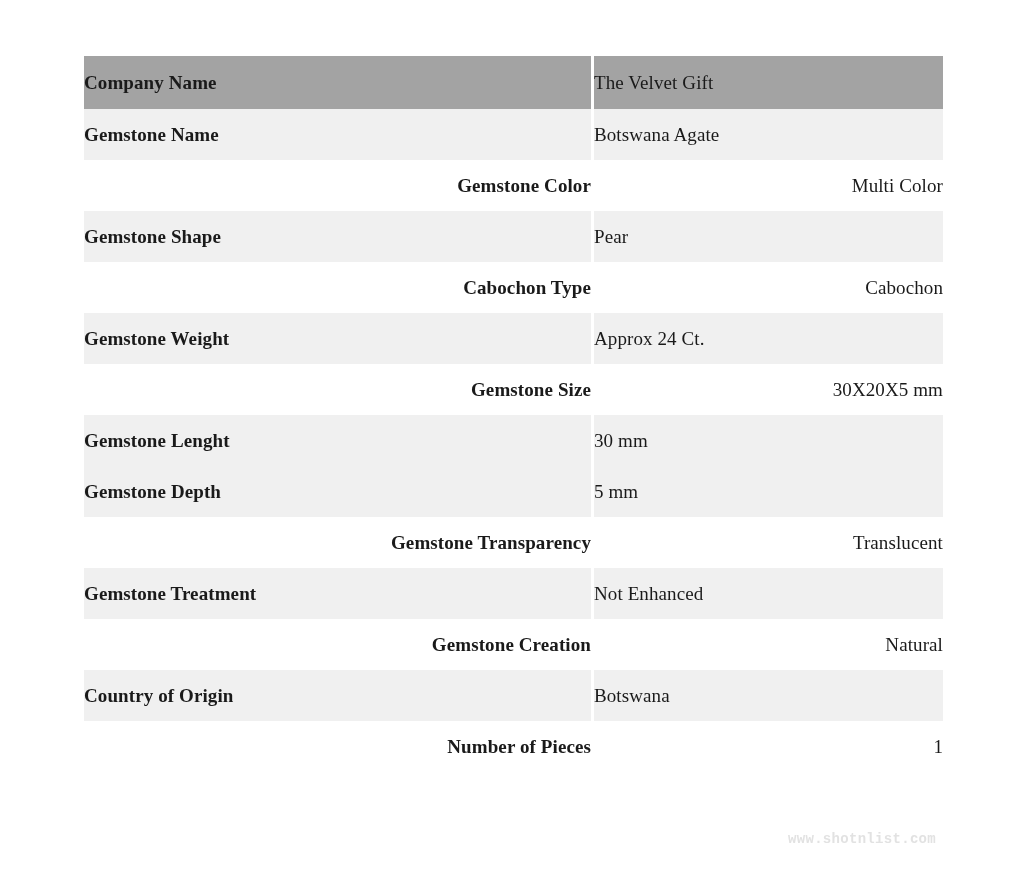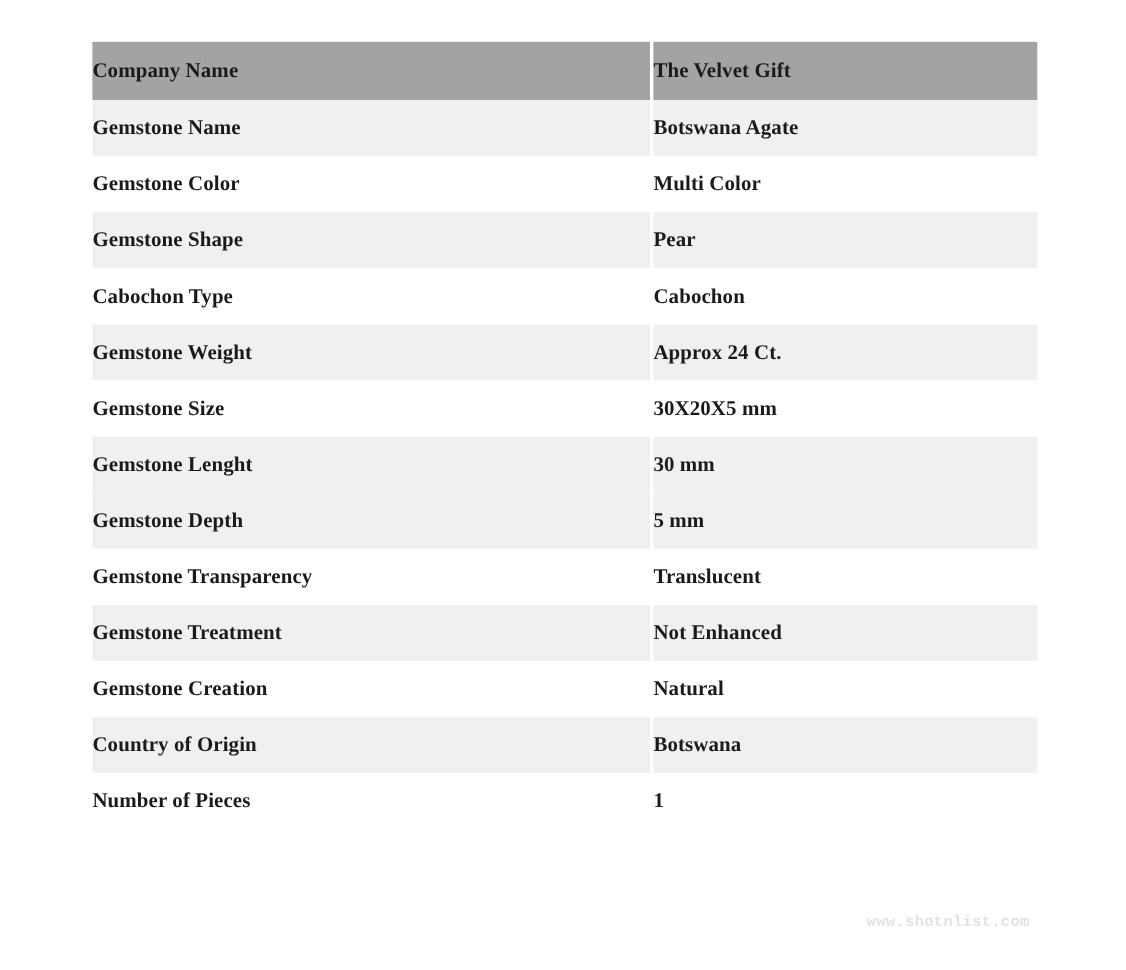--- a/index.html
+++ b/index.html
@@ -15,21 +15,21 @@
   }
   .page {
     position: relative;
     width: 1024px;
     height: 882px;
     box-sizing: border-box;
   }
   .spec-table {
     position: absolute;
     left: 84px;
-    top: 38px;
+    top: 56px;
     width: 856px;
     border-collapse: collapse;
     table-layout: fixed;
   }
   .spec-table td {
     padding: 0;
     vertical-align: middle;
     height: 51px;
     box-sizing: border-box;
   }
@@ -38,34 +38,35 @@
     padding-left: 21px;
     font-size: 19px;
     font-weight: bold;
     color: #1a1a1a;
     letter-spacing: 0.1px;
   }
   .cell-value {
     width: 349px;
     padding-left: 21px;
     font-size: 19px;
-    font-weight: bold;
+    font-weight: normal;
     color: #1a1a1a;
     letter-spacing: 0.1px;
   }
   tr.row-header td {
     background: #a3a3a3;
     height: 53px;
   }
   tr.row-shaded td {
     background: #f0f0f0;
     margin-top: 20px;
   }
   tr.row-plain td {
     background: #ffffff;
+    text-align: right;
   }
   .gap {
     width: 3px;
     background: #ffffff !important;
     padding: 0;
   }
   .watermark {
     position: absolute;
     right: 88px;
     top: 831px;

